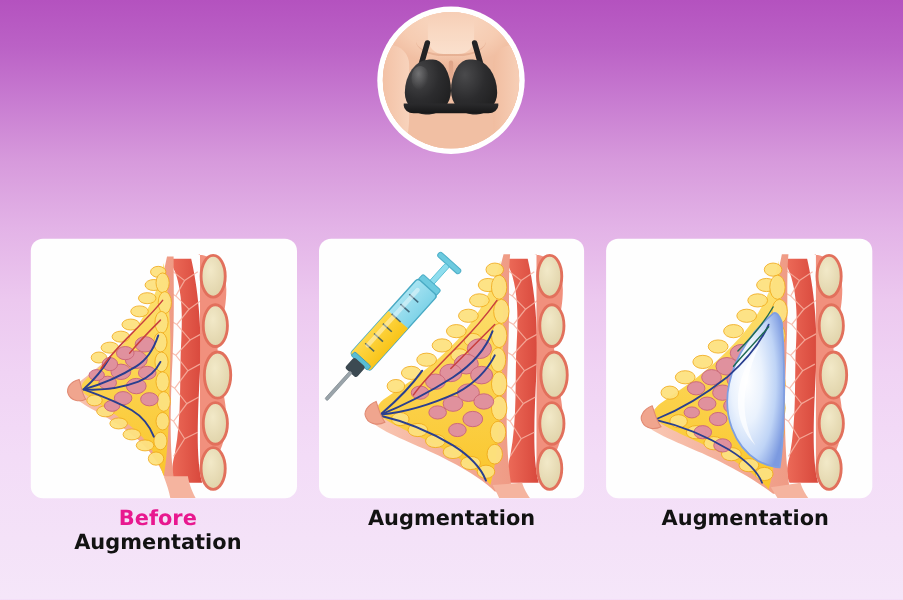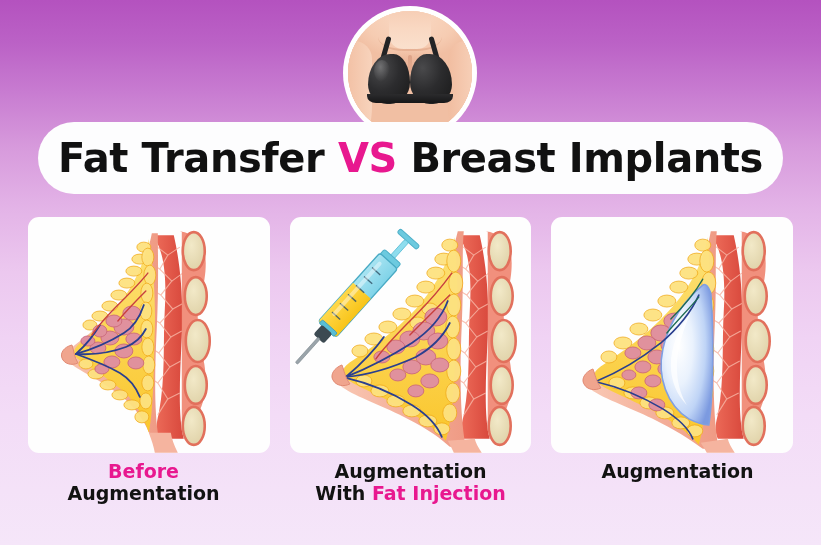--- a/index.html
+++ b/index.html
@@ -190,23 +190,20 @@
         <div class="av-strap r"></div>
         <div class="av-cup l">
           <div class="av-hl"></div>
         </div>
         <div class="av-cup r"></div>
         <div class="av-band"></div>
       </div>
     </div>
   </div>
 
-  <div class="title-pill">
-    <div class="title-text"><span>Fat Transfer </span><span class="vs">VS</span><span> Breast Implants</span></div>
-  </div>
 
   <div class="panels">
 
     <div class="card">
       <svg class="fig" viewBox="0 0 242 236" preserveAspectRatio="xMidYMid meet">
         <defs>
           <linearGradient id="skin1" x1="0" y1="0" x2="1" y2="0">
             <stop offset="0" stop-color="#f8c4b0"></stop>
               <stop offset="1" stop-color="#ef9a84"></stop>
           </linearGradient>
@@ -572,21 +569,20 @@
 
   <div class="captions">
 
     <div class="caption">
       <span class="l1 hi">Before</span>
       <span class="l2">Augmentation</span>
     </div>
 
     <div class="caption">
       <span class="l1">Augmentation</span>
-      <span class="l2"><span>With </span><span class="hi">Fat Injection</span></span>
     </div>
 
     <div class="caption">
       <span class="l1">Augmentation</span>
     </div>
   </div>
 
 </div>
 
 </body></html>

